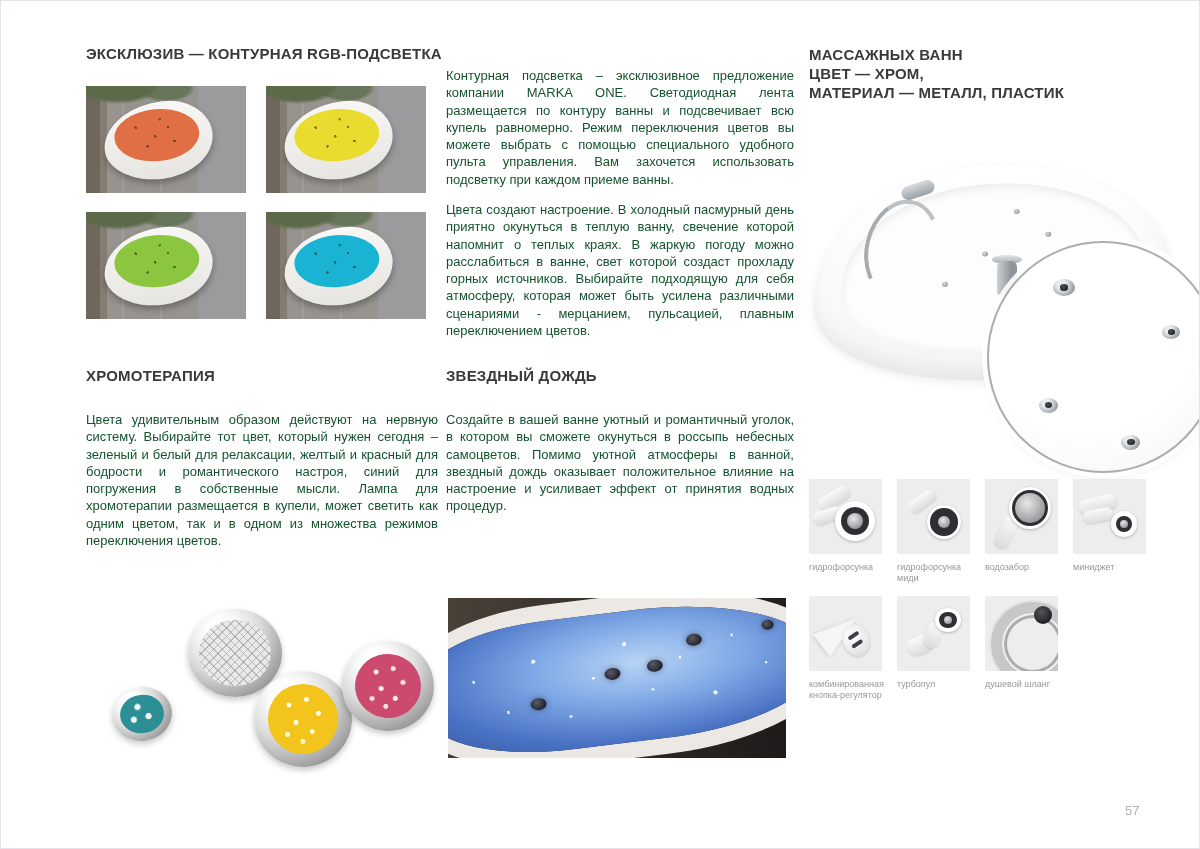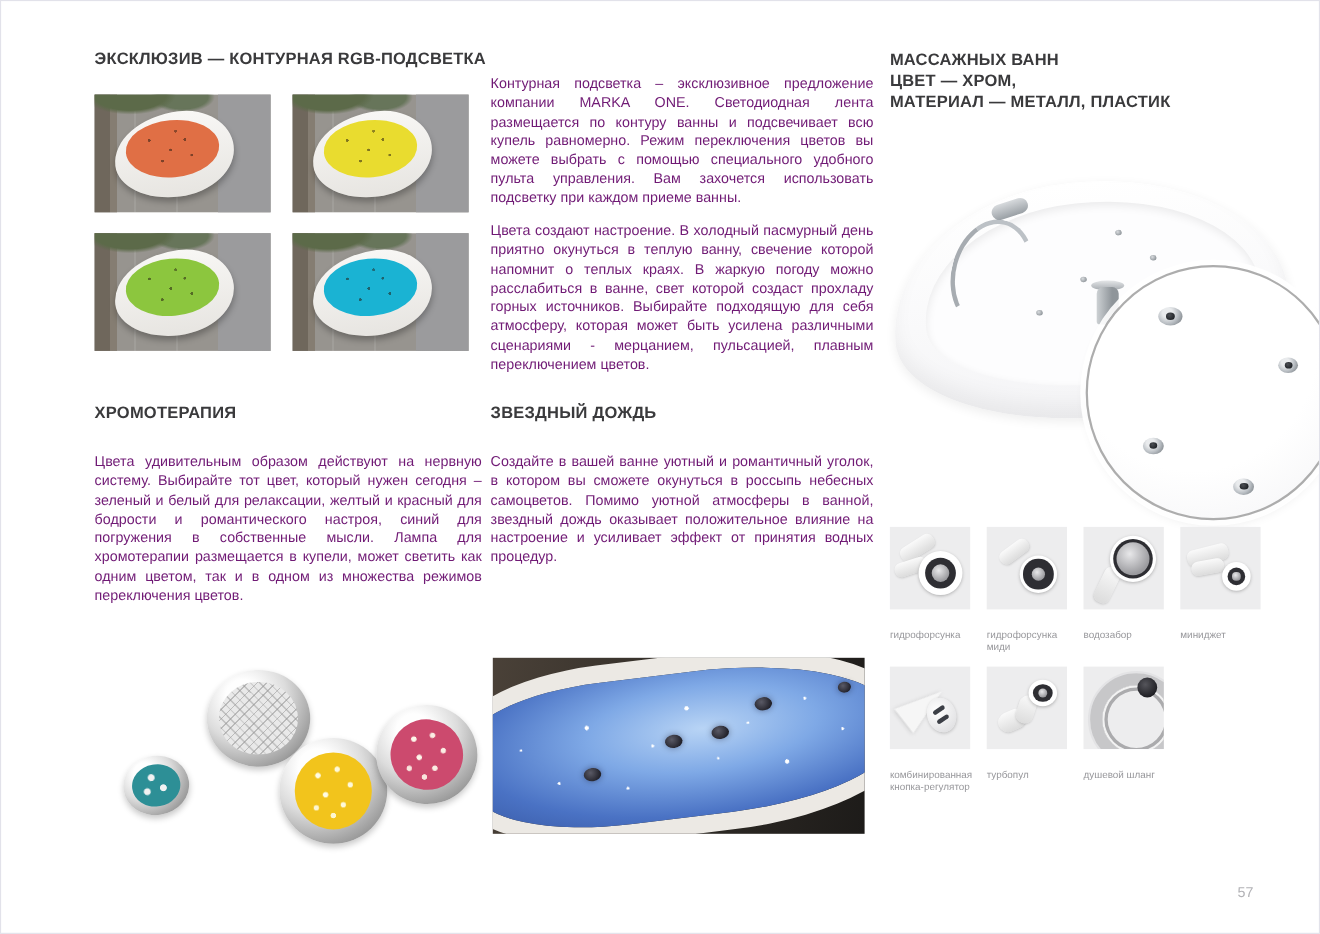--- a/index.html
+++ b/index.html
@@ -1,20 +1,20 @@
 <!DOCTYPE html>
 <html><head>
 <meta charset="utf-8">
 <style>
   html,body{margin:0;padding:0;background:#ffffff;}
   .page{position:relative;width:1200px;height:849px;background:#fff;border:1px solid #e2e2ea;
         box-sizing:border-box;font-family:"Liberation Sans",sans-serif;overflow:hidden;}
   .abs{position:absolute;}
   h2.sec{margin:0;font-size:15px;font-weight:bold;color:#3a3a3c;letter-spacing:.2px;}
-  .body-text{font-size:13px;line-height:17.3px;color:#701a75;text-align:justify;margin:0;}
+  .body-text{font-size:13px;line-height:17.3px;color:#14532d;text-align:justify;margin:0;}
   
   .tub-grid{display:grid;grid-template-columns:160px 160px;grid-gap:19px 20px;}
   .tub-photo{position:relative;width:160px;height:107px;overflow:hidden;
     background-color:#97948f;
     background-image:
       radial-gradient(60px 26px at 20% 0%,#5c6a49 0 55%,rgba(0,0,0,0) 70%),
       radial-gradient(42px 20px at 50% 2%,#67755a 0 55%,rgba(0,0,0,0) 70%),
       linear-gradient(90deg,#6f675c 0 9%,#857d72 9% 13%,rgba(0,0,0,0) 13%),
       linear-gradient(90deg,rgba(0,0,0,0) 0 70%,#9b9b9d 70%),
       repeating-linear-gradient(90deg,rgba(0,0,0,0) 0 36px,rgba(255,255,255,.09) 36px 38px);}
@@ -101,21 +101,21 @@
     border:2px solid #adadad;background:radial-gradient(circle at 42% 32%,#ffffff 55%,#f3f3f5);
     box-shadow:0 0 0 5px rgba(255,255,255,.9),0 4px 10px rgba(0,0,0,.08);}
   .flat-jet{position:absolute;width:22px;height:17px;border-radius:50%;
     background:radial-gradient(circle at 38% 32%,#e9ebed 0 25%,#b9bec3 55%,#82888d 85%);}
   .flat-jet::after{content:"";position:absolute;left:32%;top:28%;width:38%;height:40%;border-radius:50%;
     background:radial-gradient(circle at 40% 35%,#4c4f54,#1f2226 75%);}
   
   .product-grid{display:grid;grid-template-columns:repeat(4,73px);grid-column-gap:15px;grid-row-gap:12px;}
   .p-cell{width:73px;}
   .thumb{position:relative;width:73px;height:75px;background:#ededee;overflow:hidden;}
-  .p-label{margin-top:18px;font-size:9px;line-height:11px;color:#97979b;}
+  .p-label{margin-top:8px;font-size:9px;line-height:11px;color:#97979b;}
   .pipe{position:absolute;background:linear-gradient(180deg,#fafafa,#dcdcdc);border-radius:6px;
     box-shadow:0 1px 2px rgba(0,0,0,.15);}
   .jet-face{position:absolute;border-radius:50%;background:#fff;box-shadow:0 1px 3px rgba(0,0,0,.25);}
   .jet-ring{position:absolute;inset:14%;border-radius:50%;background:#2e2e33;}
   .jet-core{position:absolute;inset:30%;border-radius:50%;
     background:radial-gradient(circle at 40% 35%,#e8e8ea,#9b9b9f 70%);}
   .gold-stick{position:absolute;left:24px;top:22px;width:13px;height:32px;border-radius:3px;
     transform:rotate(40deg);background:linear-gradient(90deg,#8a6318,#d9a83c 45%,#8a6318);}
   .gold-cap{position:absolute;left:34px;top:40px;width:18px;height:15px;border-radius:50%;
     background:radial-gradient(circle at 40% 35%,#ffffff,#d9d9d9 80%);transform:rotate(40deg);

